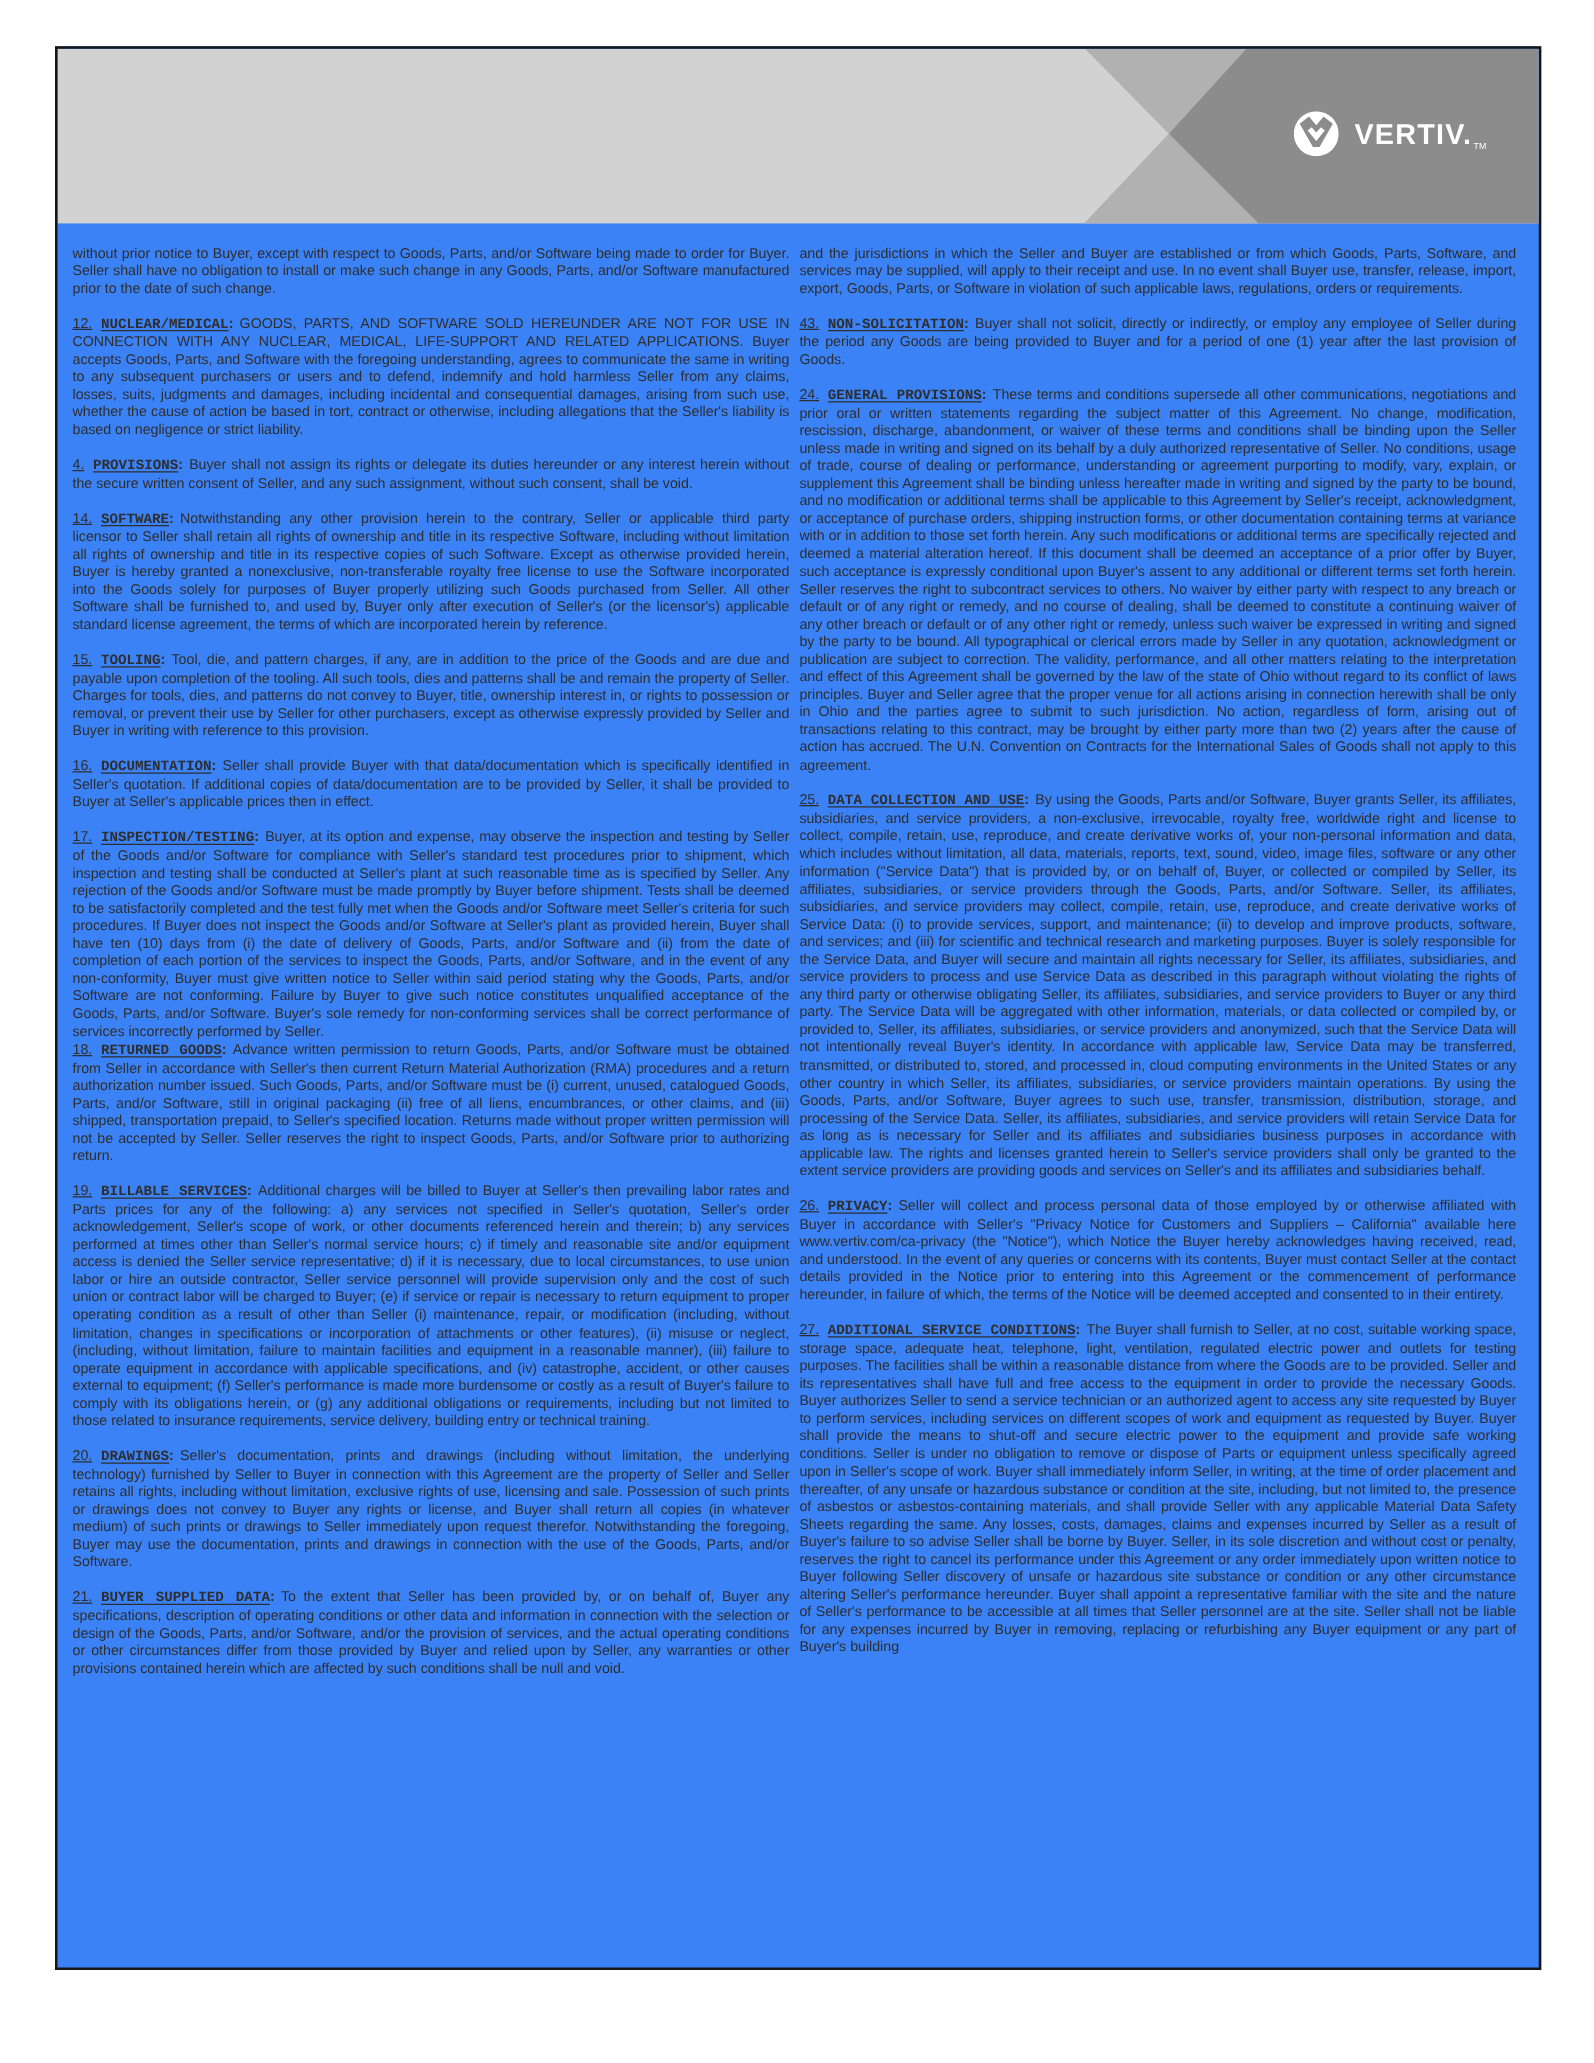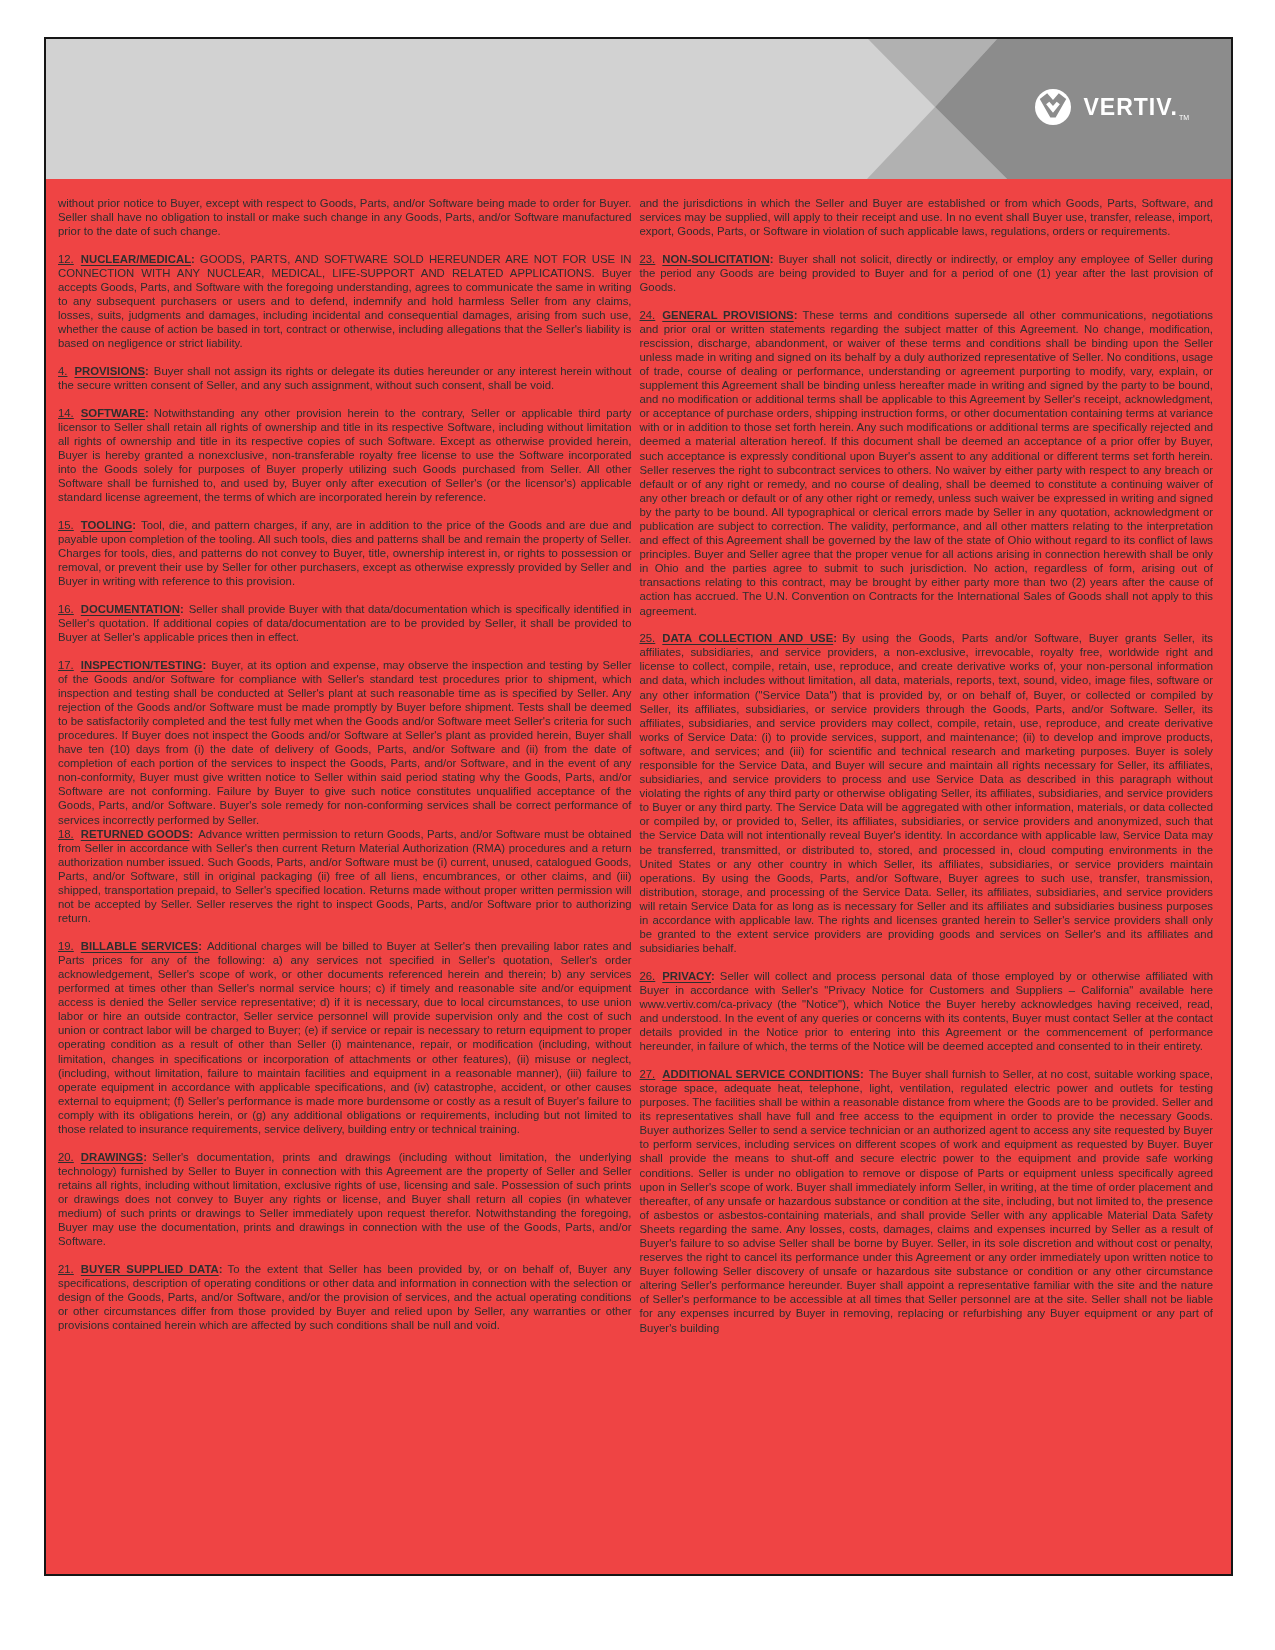--- a/index.html
+++ b/index.html
@@ -1,30 +1,30 @@
 <!DOCTYPE html>
 <html><head>
 <meta charset="utf-8">
 <style>
   html,body { margin:0; padding:0; background:#ffffff; }
   body { width:1275px; height:1650px; font-family:"Liberation Sans", sans-serif; overflow:hidden; }
   .sheet { position:relative; width:1275px; height:1650px; background:#fff; }
-  .page-border { position:absolute; left:44px; top:37px; width:1185px; height:1535px; border:2px solid #161616; background:#ef4444; box-sizing:content-box; }
+  .page-border { position:absolute; left:44px; top:37px; width:1185px; height:1535px; border:2px solid #161616; background:#3b82f6; box-sizing:content-box; }
   .header-banner { position:relative; width:100%; height:140px; overflow:hidden; }
   .header-banner svg.pattern { display:block; width:100%; height:100%; }
   .logo { position:absolute; top:48px; right:42px; display:flex; align-items:center; height:40px; }
   .logo-mark { width:36px; height:36px; flex:0 0 auto; }
   .wordmark { color:#ffffff; font-weight:bold; font-size:23px; letter-spacing:1px; line-height:1; margin-left:13px; }
   .tm { color:#ffffff; font-size:7px; align-self:flex-end; margin-left:1px; margin-bottom:6px; line-height:1; }
   .columns { display:flex; gap:8px; padding:17px 18px 0 12px; font-size:11.35px; line-height:14.1px; color:#2e2e2e; text-align:justify; }
   .col { flex:1 1 0; min-width:0; }
   .section { margin:13.5px 0 0 0; }
   .section:first-child, .section.no-gap { margin-top:0; }
   .sec-num { margin-right:7px;text-decoration:underline; }
-  .sec-title { font-weight:bold; text-decoration:underline; text-underline-offset:1.5px; text-decoration-thickness:1.2px; }
+  .sec-title { font-weight:bold; text-decoration:underline; text-underline-offset:1.5px; text-decoration-thickness:1.2px;font-family:Liberation Mono, monospace; }
   .sec-colon { font-weight:bold; margin-right:5px; }
 </style>
 </head>
 <body>
 
 <div class="sheet">
   <div class="page-border">
 
     <div class="header-banner">
       <svg class="pattern" viewBox="0 0 1185 140" preserveAspectRatio="none" aria-hidden="true">
@@ -53,21 +53,21 @@
           <p class="section"><span class="sec-num">15.</span><span class="sec-title">TOOLING</span><span class="sec-colon">:</span><span class="sec-body">Tool, die, and pattern charges, if any, are in addition to the price of the Goods and are due and payable upon completion of the tooling. All such tools, dies and patterns shall be and remain the property of Seller. Charges for tools, dies, and patterns do not convey to Buyer, title, ownership interest in, or rights to possession or removal, or prevent their use by Seller for other purchasers, except as otherwise expressly provided by Seller and Buyer in writing with reference to this provision.</span></p>
           <p class="section"><span class="sec-num">16.</span><span class="sec-title">DOCUMENTATION</span><span class="sec-colon">:</span><span class="sec-body">Seller shall provide Buyer with that data/documentation which is specifically identified in Seller's quotation. If additional copies of data/documentation are to be provided by Seller, it shall be provided to Buyer at Seller's applicable prices then in effect.</span></p>
           <p class="section"><span class="sec-num">17.</span><span class="sec-title">INSPECTION/TESTING</span><span class="sec-colon">:</span><span class="sec-body">Buyer, at its option and expense, may observe the inspection and testing by Seller of the Goods and/or Software for compliance with Seller's standard test procedures prior to shipment, which inspection and testing shall be conducted at Seller's plant at such reasonable time as is specified by Seller. Any rejection of the Goods and/or Software must be made promptly by Buyer before shipment. Tests shall be deemed to be satisfactorily completed and the test fully met when the Goods and/or Software meet Seller's criteria for such procedures. If Buyer does not inspect the Goods and/or Software at Seller's plant as provided herein, Buyer shall have ten (10) days from (i) the date of delivery of Goods, Parts, and/or Software and (ii) from the date of completion of each portion of the services to inspect the Goods, Parts, and/or Software, and in the event of any non-conformity, Buyer must give written notice to Seller within said period stating why the Goods, Parts, and/or Software are not conforming. Failure by Buyer to give such notice constitutes unqualified acceptance of the Goods, Parts, and/or Software. Buyer's sole remedy for non-conforming services shall be correct performance of services incorrectly performed by Seller.</span></p>
           <p class="section no-gap"><span class="sec-num">18.</span><span class="sec-title">RETURNED GOODS</span><span class="sec-colon">:</span><span class="sec-body">Advance written permission to return Goods, Parts, and/or Software must be obtained from Seller in accordance with Seller's then current Return Material Authorization (RMA) procedures and a return authorization number issued. Such Goods, Parts, and/or Software must be (i) current, unused, catalogued Goods, Parts, and/or Software, still in original packaging (ii) free of all liens, encumbrances, or other claims, and (iii) shipped, transportation prepaid, to Seller's specified location. Returns made without proper written permission will not be accepted by Seller. Seller reserves the right to inspect Goods, Parts, and/or Software prior to authorizing return.</span></p>
           <p class="section"><span class="sec-num">19.</span><span class="sec-title">BILLABLE SERVICES</span><span class="sec-colon">:</span><span class="sec-body">Additional charges will be billed to Buyer at Seller's then prevailing labor rates and Parts prices for any of the following: a) any services not specified in Seller's quotation, Seller's order acknowledgement, Seller's scope of work, or other documents referenced herein and therein; b) any services performed at times other than Seller's normal service hours; c) if timely and reasonable site and/or equipment access is denied the Seller service representative; d) if it is necessary, due to local circumstances, to use union labor or hire an outside contractor, Seller service personnel will provide supervision only and the cost of such union or contract labor will be charged to Buyer; (e) if service or repair is necessary to return equipment to proper operating condition as a result of other than Seller (i) maintenance, repair, or modification (including, without limitation, changes in specifications or incorporation of attachments or other features), (ii) misuse or neglect, (including, without limitation, failure to maintain facilities and equipment in a reasonable manner), (iii) failure to operate equipment in accordance with applicable specifications, and (iv) catastrophe, accident, or other causes external to equipment; (f) Seller's performance is made more burdensome or costly as a result of Buyer's failure to comply with its obligations herein, or (g) any additional obligations or requirements, including but not limited to those related to insurance requirements, service delivery, building entry or technical training.</span></p>
           <p class="section"><span class="sec-num">20.</span><span class="sec-title">DRAWINGS</span><span class="sec-colon">:</span><span class="sec-body">Seller's documentation, prints and drawings (including without limitation, the underlying technology) furnished by Seller to Buyer in connection with this Agreement are the property of Seller and Seller retains all rights, including without limitation, exclusive rights of use, licensing and sale. Possession of such prints or drawings does not convey to Buyer any rights or license, and Buyer shall return all copies (in whatever medium) of such prints or drawings to Seller immediately upon request therefor. Notwithstanding the foregoing, Buyer may use the documentation, prints and drawings in connection with the use of the Goods, Parts, and/or Software.</span></p>
           <p class="section"><span class="sec-num">21.</span><span class="sec-title">BUYER SUPPLIED DATA</span><span class="sec-colon">:</span><span class="sec-body">To the extent that Seller has been provided by, or on behalf of, Buyer any specifications, description of operating conditions or other data and information in connection with the selection or design of the Goods, Parts, and/or Software, and/or the provision of services, and the actual operating conditions or other circumstances differ from those provided by Buyer and relied upon by Seller, any warranties or other provisions contained herein which are affected by such conditions shall be null and void.</span></p>
         </div>
       <div class="col" id="col-right">
           <p class="section"><span class="sec-body">and the jurisdictions in which the Seller and Buyer are established or from which Goods, Parts, Software, and services may be supplied, will apply to their receipt and use. In no event shall Buyer use, transfer, release, import, export, Goods, Parts, or Software in violation of such applicable laws, regulations, orders or requirements.</span></p>
-          <p class="section"><span class="sec-num">23.</span><span class="sec-title">NON-SOLICITATION</span><span class="sec-colon">:</span><span class="sec-body">Buyer shall not solicit, directly or indirectly, or employ any employee of Seller during the period any Goods are being provided to Buyer and for a period of one (1) year after the last provision of Goods.</span></p>
+          <p class="section"><span class="sec-num">43.</span><span class="sec-title">NON-SOLICITATION</span><span class="sec-colon">:</span><span class="sec-body">Buyer shall not solicit, directly or indirectly, or employ any employee of Seller during the period any Goods are being provided to Buyer and for a period of one (1) year after the last provision of Goods.</span></p>
           <p class="section"><span class="sec-num">24.</span><span class="sec-title">GENERAL PROVISIONS</span><span class="sec-colon">:</span><span class="sec-body">These terms and conditions supersede all other communications, negotiations and prior oral or written statements regarding the subject matter of this Agreement. No change, modification, rescission, discharge, abandonment, or waiver of these terms and conditions shall be binding upon the Seller unless made in writing and signed on its behalf by a duly authorized representative of Seller. No conditions, usage of trade, course of dealing or performance, understanding or agreement purporting to modify, vary, explain, or supplement this Agreement shall be binding unless hereafter made in writing and signed by the party to be bound, and no modification or additional terms shall be applicable to this Agreement by Seller's receipt, acknowledgment, or acceptance of purchase orders, shipping instruction forms, or other documentation containing terms at variance with or in addition to those set forth herein. Any such modifications or additional terms are specifically rejected and deemed a material alteration hereof. If this document shall be deemed an acceptance of a prior offer by Buyer, such acceptance is expressly conditional upon Buyer's assent to any additional or different terms set forth herein. Seller reserves the right to subcontract services to others. No waiver by either party with respect to any breach or default or of any right or remedy, and no course of dealing, shall be deemed to constitute a continuing waiver of any other breach or default or of any other right or remedy, unless such waiver be expressed in writing and signed by the party to be bound. All typographical or clerical errors made by Seller in any quotation, acknowledgment or publication are subject to correction. The validity, performance, and all other matters relating to the interpretation and effect of this Agreement shall be governed by the law of the state of Ohio without regard to its conflict of laws principles. Buyer and Seller agree that the proper venue for all actions arising in connection herewith shall be only in Ohio and the parties agree to submit to such jurisdiction. No action, regardless of form, arising out of transactions relating to this contract, may be brought by either party more than two (2) years after the cause of action has accrued. The U.N. Convention on Contracts for the International Sales of Goods shall not apply to this agreement.</span></p>
           <p class="section"><span class="sec-num">25.</span><span class="sec-title">DATA COLLECTION AND USE</span><span class="sec-colon">:</span><span class="sec-body">By using the Goods, Parts and/or Software, Buyer grants Seller, its affiliates, subsidiaries, and service providers, a non-exclusive, irrevocable, royalty free, worldwide right and license to collect, compile, retain, use, reproduce, and create derivative works of, your non-personal information and data, which includes without limitation, all data, materials, reports, text, sound, video, image files, software or any other information ("Service Data") that is provided by, or on behalf of, Buyer, or collected or compiled by Seller, its affiliates, subsidiaries, or service providers through the Goods, Parts, and/or Software. Seller, its affiliates, subsidiaries, and service providers may collect, compile, retain, use, reproduce, and create derivative works of Service Data: (i) to provide services, support, and maintenance; (ii) to develop and improve products, software, and services; and (iii) for scientific and technical research and marketing purposes. Buyer is solely responsible for the Service Data, and Buyer will secure and maintain all rights necessary for Seller, its affiliates, subsidiaries, and service providers to process and use Service Data as described in this paragraph without violating the rights of any third party or otherwise obligating Seller, its affiliates, subsidiaries, and service providers to Buyer or any third party. The Service Data will be aggregated with other information, materials, or data collected or compiled by, or provided to, Seller, its affiliates, subsidiaries, or service providers and anonymized, such that the Service Data will not intentionally reveal Buyer's identity. In accordance with applicable law, Service Data may be transferred, transmitted, or distributed to, stored, and processed in, cloud computing environments in the United States or any other country in which Seller, its affiliates, subsidiaries, or service providers maintain operations. By using the Goods, Parts, and/or Software, Buyer agrees to such use, transfer, transmission, distribution, storage, and processing of the Service Data. Seller, its affiliates, subsidiaries, and service providers will retain Service Data for as long as is necessary for Seller and its affiliates and subsidiaries business purposes in accordance with applicable law. The rights and licenses granted herein to Seller's service providers shall only be granted to the extent service providers are providing goods and services on Seller's and its affiliates and subsidiaries behalf.</span></p>
           <p class="section"><span class="sec-num">26.</span><span class="sec-title">PRIVACY</span><span class="sec-colon">:</span><span class="sec-body">Seller will collect and process personal data of those employed by or otherwise affiliated with Buyer in accordance with Seller's "Privacy Notice for Customers and Suppliers – California" available here www.vertiv.com/ca-privacy (the "Notice"), which Notice the Buyer hereby acknowledges having received, read, and understood. In the event of any queries or concerns with its contents, Buyer must contact Seller at the contact details provided in the Notice prior to entering into this Agreement or the commencement of performance hereunder, in failure of which, the terms of the Notice will be deemed accepted and consented to in their entirety.</span></p>
           <p class="section"><span class="sec-num">27.</span><span class="sec-title">ADDITIONAL SERVICE CONDITIONS</span><span class="sec-colon">:</span><span class="sec-body">The Buyer shall furnish to Seller, at no cost, suitable working space, storage space, adequate heat, telephone, light, ventilation, regulated electric power and outlets for testing purposes. The facilities shall be within a reasonable distance from where the Goods are to be provided. Seller and its representatives shall have full and free access to the equipment in order to provide the necessary Goods. Buyer authorizes Seller to send a service technician or an authorized agent to access any site requested by Buyer to perform services, including services on different scopes of work and equipment as requested by Buyer. Buyer shall provide the means to shut-off and secure electric power to the equipment and provide safe working conditions. Seller is under no obligation to remove or dispose of Parts or equipment unless specifically agreed upon in Seller's scope of work. Buyer shall immediately inform Seller, in writing, at the time of order placement and thereafter, of any unsafe or hazardous substance or condition at the site, including, but not limited to, the presence of asbestos or asbestos-containing materials, and shall provide Seller with any applicable Material Data Safety Sheets regarding the same. Any losses, costs, damages, claims and expenses incurred by Seller as a result of Buyer's failure to so advise Seller shall be borne by Buyer. Seller, in its sole discretion and without cost or penalty, reserves the right to cancel its performance under this Agreement or any order immediately upon written notice to Buyer following Seller discovery of unsafe or hazardous site substance or condition or any other circumstance altering Seller's performance hereunder. Buyer shall appoint a representative familiar with the site and the nature of Seller's performance to be accessible at all times that Seller personnel are at the site. Seller shall not be liable for any expenses incurred by Buyer in removing, replacing or refurbishing any Buyer equipment or any part of Buyer's building</span></p>
         </div>
     </div>
 
   </div>
 </div>
 

